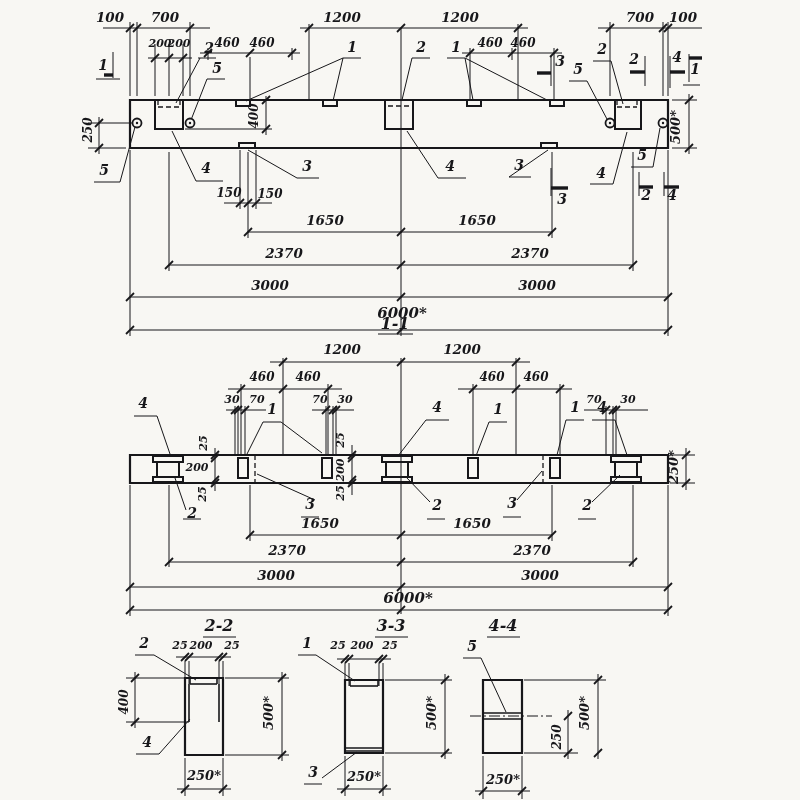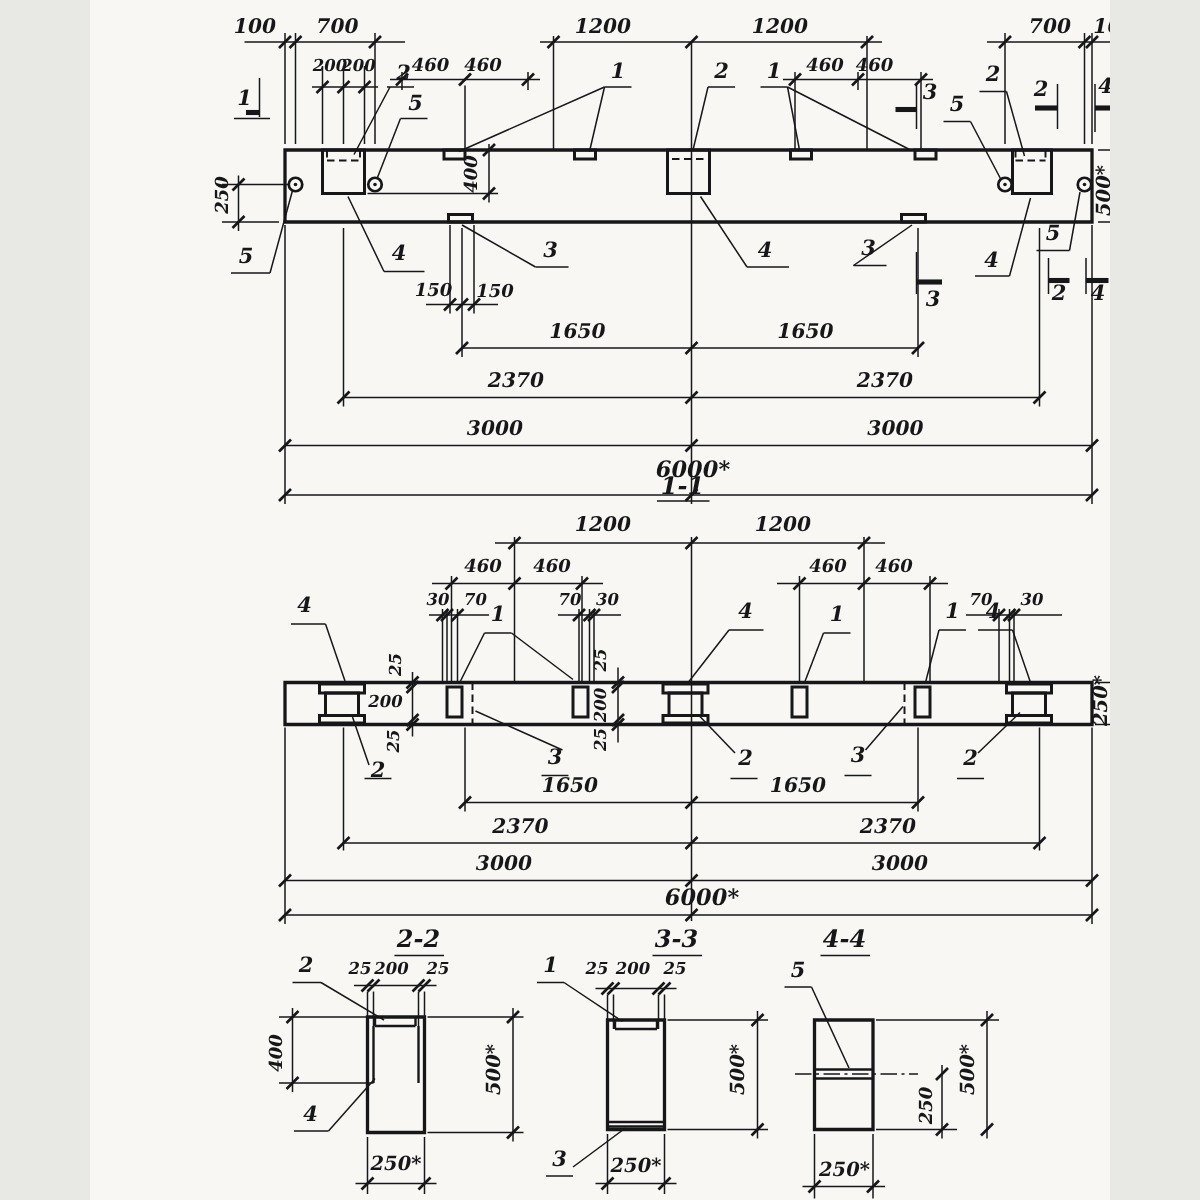--- a/index.html
+++ b/index.html
@@ -1,17 +1,17 @@
 <!DOCTYPE html>
 <html><head>
 <meta charset="utf-8">
 <style>
   html,body{margin:0;padding:0;background:#e8e8e4;}
   .sheet{
-    width:680px;height:800px;background:#f8f7f3;position:relative;margin:0 auto;
+    width:800px;height:800px;background:#f8f7f3;position:relative;margin:0 auto;
     font-family:"DejaVu Serif", serif;overflow:hidden;
   }
   svg{position:absolute;left:0;top:0;}
   text{
     font-family:"DejaVu Serif", serif;
     font-style:italic;font-weight:bold;fill:#17171a;
   }
   .title-text{font-size:16px;}
 </style>
 </head>

